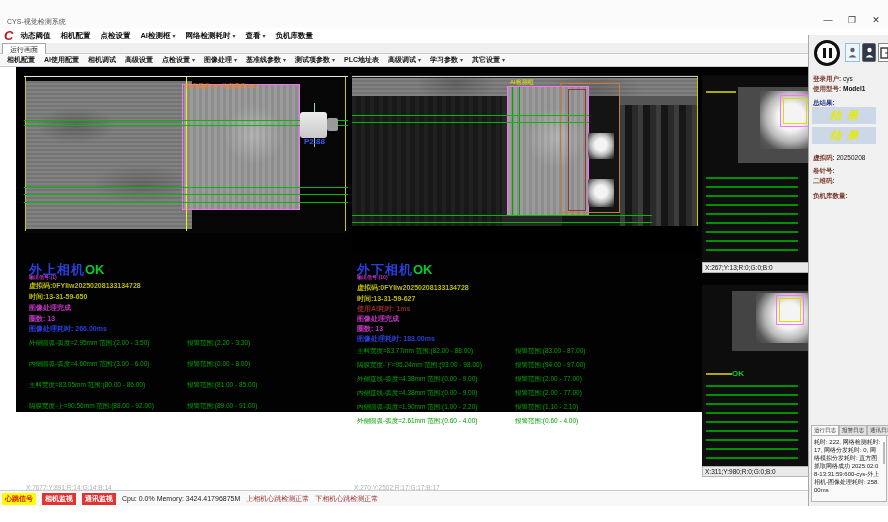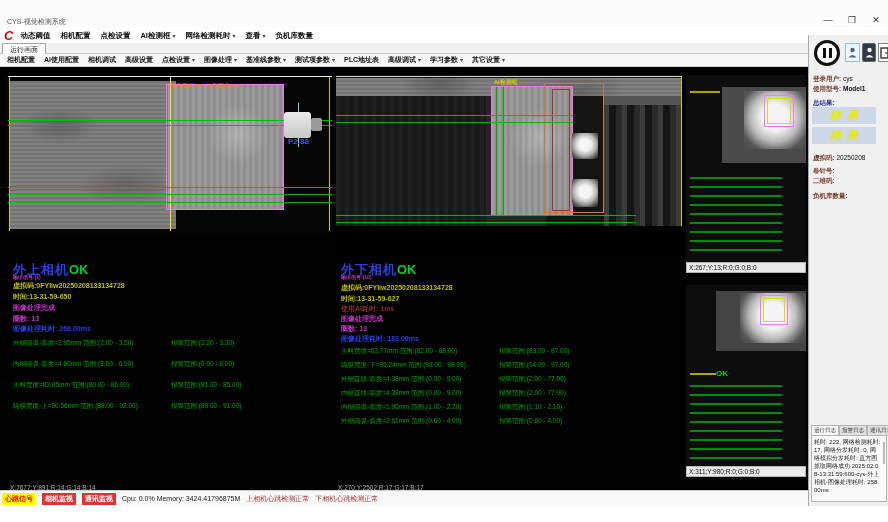--- a/index.html
+++ b/index.html
@@ -20,21 +20,21 @@
 
   
   .tabstrip { position:absolute; left:0; top:43px; width:808px; height:11px; background:#f0f0f0; border-bottom:1px solid #c9c9c9; }
   .tab-active { position:absolute; left:2px; top:0; height:11px; padding:1px 7px 0 7px; background:#fff; border:1px solid #a8a8a8; border-bottom:none; font-size:7px; color:#222; }
 
   
   .toolbar { position:absolute; left:0; top:54px; width:808px; height:13px; background:#f7f7f7; border-bottom:1px solid #cfcfcf; display:flex; align-items:center; padding-left:7px; }
   .tool-item { font-size:7px; color:#1a1a1a; margin-right:9px; font-weight:bold; white-space:nowrap; }
 
   
-  .main { position:absolute; left:0; top:67px; width:808px; height:423px; background:#020202; }
+  .main { position:absolute; left:16px; top:67px; width:808px; height:345px; background:#020202; }
   .view-left   { position:absolute; left:8px;   top:8px; width:324px; height:412px; }
   .view-center { position:absolute; left:336px; top:8px; width:346px; height:412px; }
   .thumbcol    { position:absolute; left:686px; top:8px; width:120px; }
 
   .canvas { position:absolute; left:0; top:0; overflow:hidden; background:#060606; }
   .abs { position:absolute; }
 
   .cam-name { position:absolute; left:5px; top:186px; font-size:13px; font-weight:bold; color:#2b3fe0; letter-spacing:1px; white-space:nowrap; }
   .cam-ok { color:#00cc33; letter-spacing:0; }
   .info { position:absolute; left:5px; font-size:7px; font-weight:bold; white-space:nowrap; }

